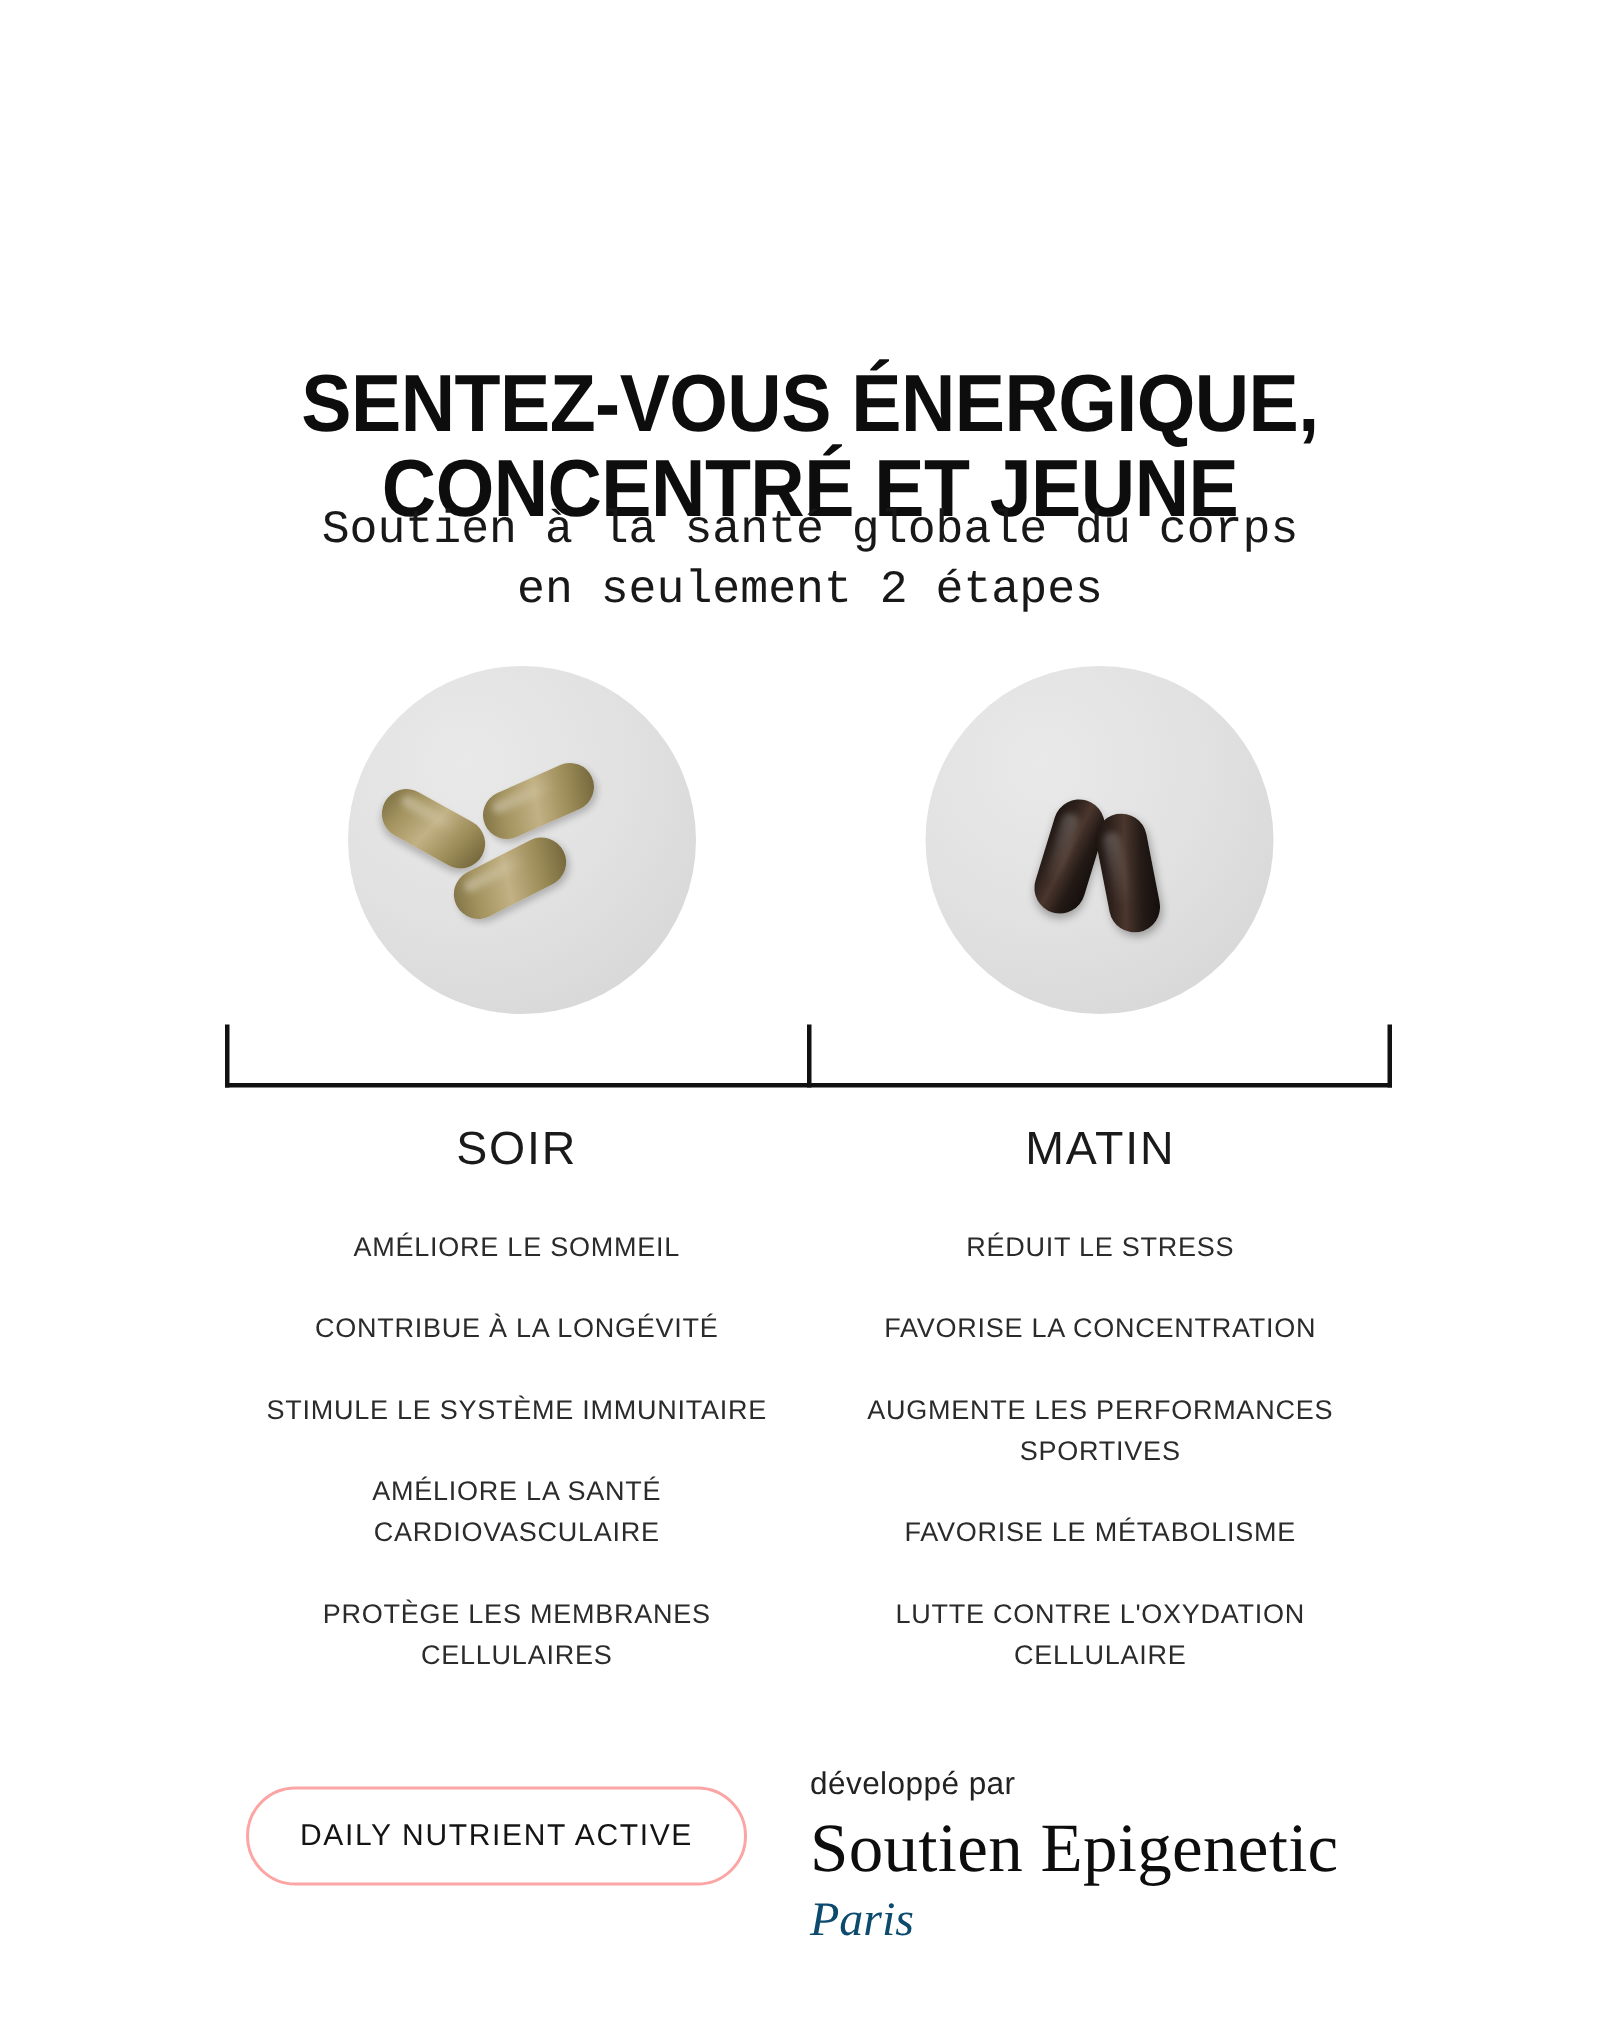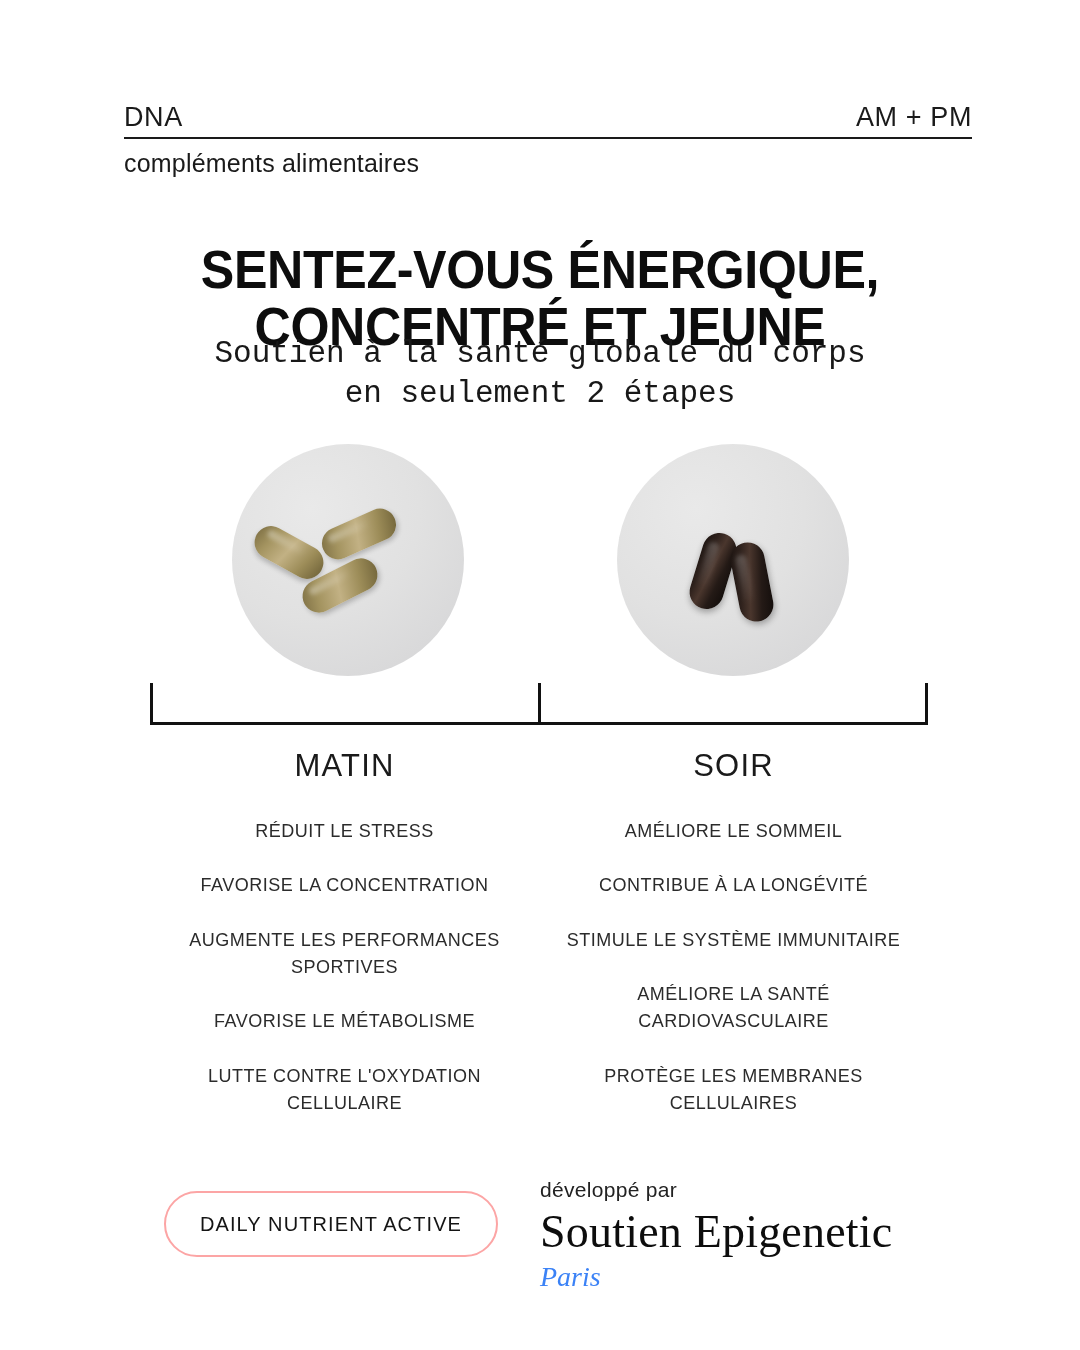--- a/index.html
+++ b/index.html
@@ -231,37 +231,30 @@
     font-family: "Liberation Serif", serif;
     font-size: 46px;
     line-height: 1.18;
     letter-spacing: 0.2px;
     color: #0d0d0d;
     margin-top: 4px;
   }
   .brand-city {
     font-family: "Liberation Serif", serif;
     font-style: italic;
-    font-size: 28px;
-    color: #3b82f6;
+    font-size: 32px;
+    color: #0c4a6e;
     margin-top: 2px;
   }
 </style>
 </head>
 <body>
 
 <div class="page">
 
-  <div class="header">
-    <div class="header-row">
-      <div class="header-left">DNA</div>
-      <div class="header-right">AM + PM</div>
-    </div>
-    <div class="header-sub">compléments alimentaires</div>
-  </div>
 
   <h1 class="headline">
     <span class="l1">SENTEZ-VOUS ÉNERGIQUE,</span>
     <span class="l2">CONCENTRÉ ET JEUNE</span>
   </h1>
 
   <div class="subtitle">
     <span class="l1">Soutien à la santé globale du corps</span>
     <span class="l2">en seulement 2 étapes</span>
   </div>
@@ -278,39 +271,39 @@
   </div>
 
   <div class="bracket">
     <div class="bracket-base"></div>
     <div class="bracket-tick tick-left"></div>
     <div class="bracket-tick tick-center"></div>
     <div class="bracket-tick tick-right"></div>
   </div>
 
   <div class="columns">
+
+    <div class="column">
+      <div class="column-title">SOIR</div>
+      <div class="benefit">AMÉLIORE LE SOMMEIL</div>
+      <div class="benefit">CONTRIBUE À LA LONGÉVITÉ</div>
+      <div class="benefit">STIMULE LE SYSTÈME IMMUNITAIRE</div>
+      <div class="benefit">AMÉLIORE LA SANTÉ CARDIOVASCULAIRE</div>
+      <div class="benefit">PROTÈGE LES MEMBRANES CELLULAIRES</div>
+    </div>
 
     <div class="column">
       <div class="column-title">MATIN</div>
       <div class="benefit">RÉDUIT LE STRESS</div>
       <div class="benefit">FAVORISE LA CONCENTRATION</div>
       <div class="benefit">AUGMENTE LES PERFORMANCES SPORTIVES</div>
       <div class="benefit">FAVORISE LE MÉTABOLISME</div>
       <div class="benefit">LUTTE CONTRE L'OXYDATION CELLULAIRE</div>
     </div>
 
-    <div class="column">
-      <div class="column-title">SOIR</div>
-      <div class="benefit">AMÉLIORE LE SOMMEIL</div>
-      <div class="benefit">CONTRIBUE À LA LONGÉVITÉ</div>
-      <div class="benefit">STIMULE LE SYSTÈME IMMUNITAIRE</div>
-      <div class="benefit">AMÉLIORE LA SANTÉ CARDIOVASCULAIRE</div>
-      <div class="benefit">PROTÈGE LES MEMBRANES CELLULAIRES</div>
-    </div>
-
   </div>
 
   <div class="badge">DAILY NUTRIENT ACTIVE</div>
 
   <div class="brand">
     <div class="brand-pre">développé par</div>
     <div class="brand-name">Soutien Epigenetic</div>
     <div class="brand-city">Paris</div>
   </div>
 

